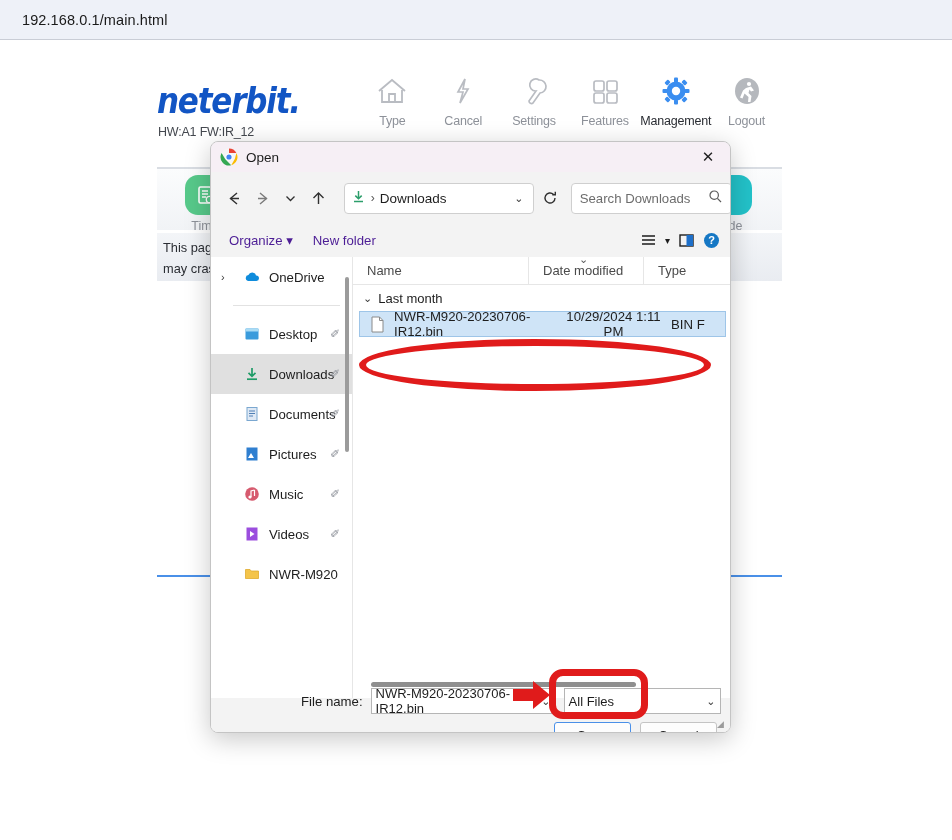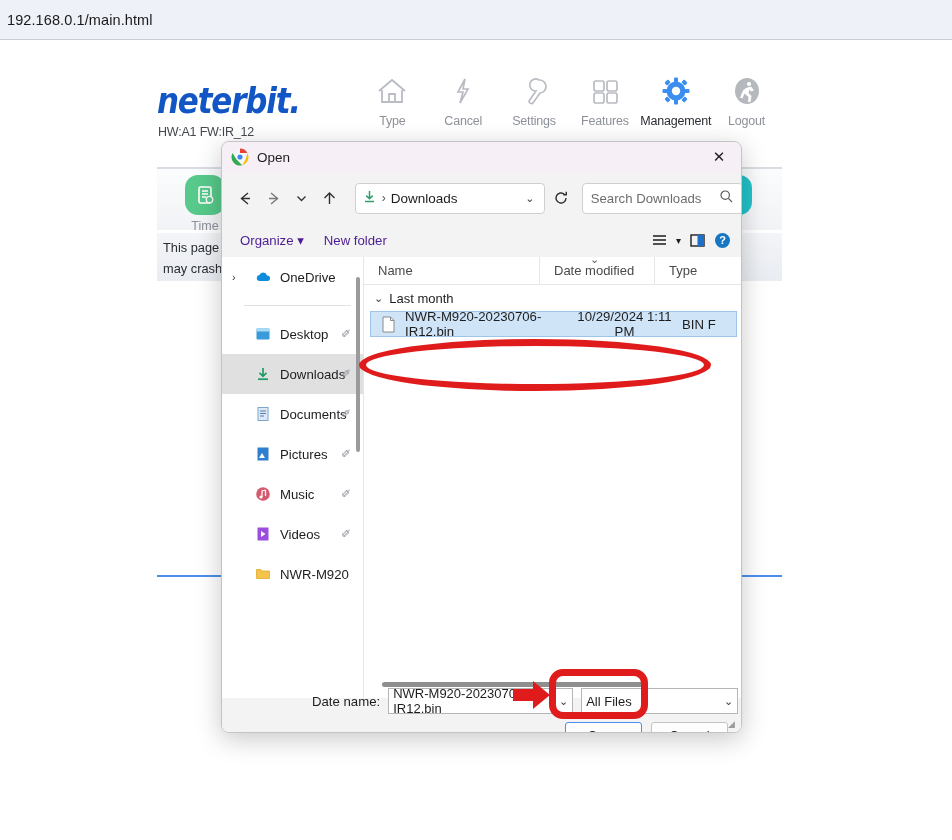--- a/index.html
+++ b/index.html
@@ -12,21 +12,21 @@
   #root { position: relative; width: 952px; height: 840px; }
 
   
   .browser-urlbar {
     position: absolute; left: 0; top: 0; width: 952px; height: 40px;
     background: #eef1f8;
     border-bottom: 1px solid #c9cdd6;
     display: flex; align-items: center;
   }
   .browser-url {
-    font-size: 14.5px; color: #1a1a1a; padding-left: 7px; letter-spacing: 0.1px;
+    font-size: 14.5px; color: #1a1a1a; padding-left: 22px; letter-spacing: 0.1px;
   }
 
   
   .page { position: absolute; left: 0; top: 41px; width: 776px; height: 799px; background: #fff; }
 
   .page-header {
     position: absolute; left: 157px; top: 30px; width: 625px; height: 93px;
   }
   .logo {
     position: absolute; left: 0; top: 12px;
@@ -78,21 +78,21 @@
     background: linear-gradient(#f3f5f8,#e9ecf1);
     font-size: 12.8px; color: #2a2d33; line-height: 21px; padding: 4px 6px;
   }
   .divider-blue {
     position: absolute; left: 157px; top: 534px; width: 625px; height: 2px;
     background: #4a90e8;
   }
 
   
   .dialog {
-    position: absolute; left: 221px; top: 141px; width: 521px; height: 592px;
+    position: absolute; left: 210px; top: 141px; width: 521px; height: 592px;
     background: #f3f3f3;
     border: 1px solid #c4c4c4;
     border-radius: 8px;
     box-shadow: 0 6px 26px rgba(0,0,0,0.22);
     overflow: hidden;
   }
   .dlg-titlebar {
     position: relative; height: 30px; background: #f6eff5;
     display: flex; align-items: center;
   }
@@ -604,21 +604,21 @@
             <span class="file-date">10/29/2024 1:11 PM</span>
             <span class="file-type">BIN F</span>
           </div>
 
           <div class="hscroll"></div>
         </div>
       </div>
 
       <div class="dlg-bottom">
         <div class="filename-row">
-          <span class="fn-label">Date name:</span>
+          <span class="fn-label">File name:</span>
           <div class="fn-field">
             <span class="fn-text">NWR-M920-20230706-IR12.bin</span>
             <span class="fn-caret">⌄</span>
           </div>
           <div class="ft-field">
             <span class="ft-text">All Files</span>
             <span class="fn-caret">⌄</span>
           </div>
         </div>
 

